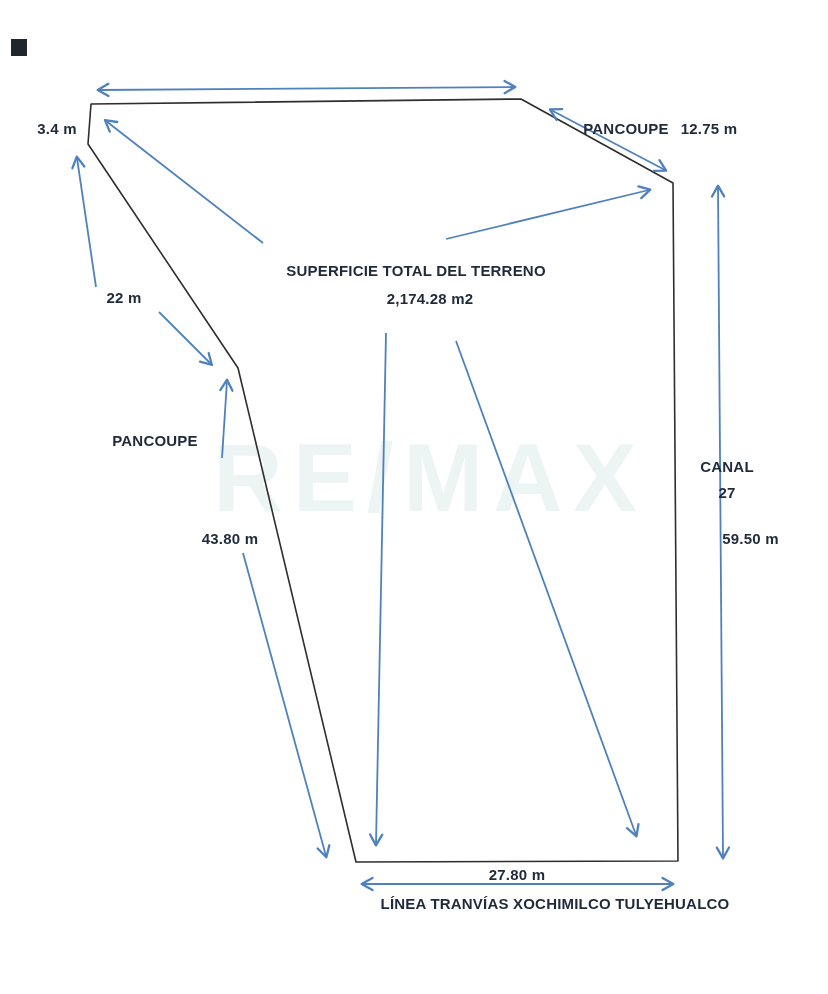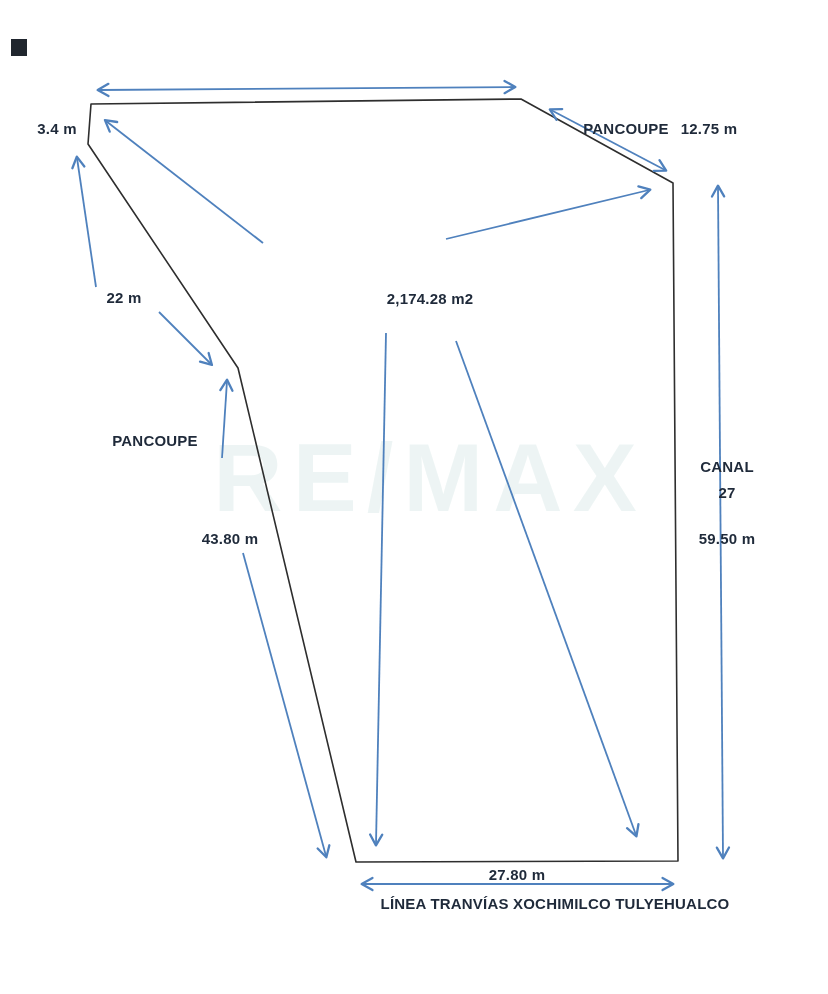--- a/index.html
+++ b/index.html
@@ -87,31 +87,32 @@
 
 
   <div class="lbl" style="left:57px; top:128px;">3.4  m</div>
 
   <div class="lbl" style="left:626px; top:128px;">PANCOUPE</div>
 
   <div class="lbl" style="left:709px; top:128px;">12.75 m</div>
 
   <div class="lbl" style="left:124px; top:297px;">22 m</div>
 
+  <div class="lbl" style="left:416px; top:270px;">SUPERFICIE TOTAL DEL TERRENO</div>
 
   <div class="lbl" style="left:430px; top:298px;">2,174.28 m2</div>
 
   <div class="lbl" style="left:155px; top:440px;">PANCOUPE</div>
 
 
   <div class="lbl" style="left:230px; top:538px;">43.80 m</div>
 
   <div class="lbl" style="left:727px; top:466px;">CANAL</div>
 
   <div class="lbl" style="left:727px; top:492px;">27</div>
 
-  <div class="lbl" style="left:727px; top:538px;">59.50 m</div>
+  <div class="lbl" style="left:727px; top:538px;padding-left:47px;">59.50 m</div>
 
   <div class="lbl" style="left:517px; top:874px;">27.80 m</div>
 
   <div class="lbl" style="left:555px; top:903px;">LÍNEA TRANVÍAS XOCHIMILCO TULYEHUALCO</div>
 
 </div>
 
 </body></html>

